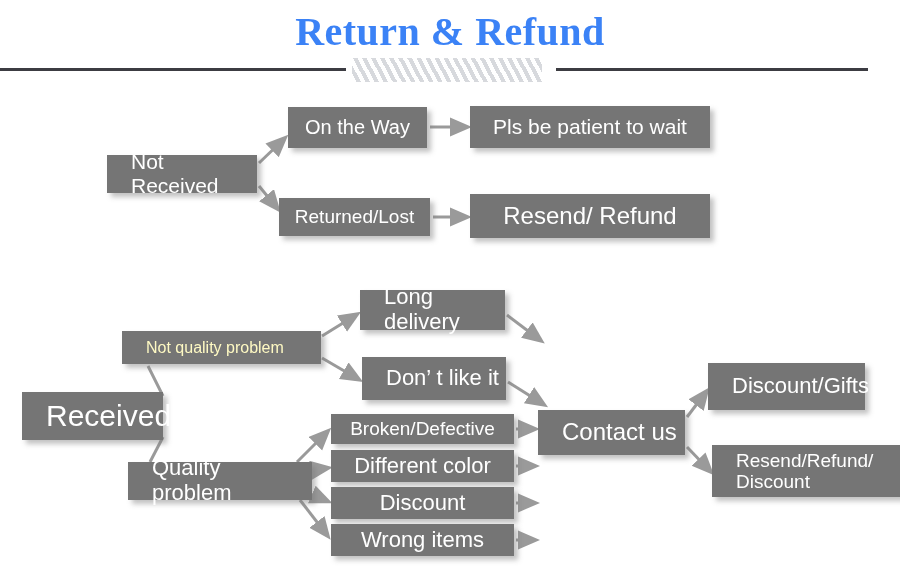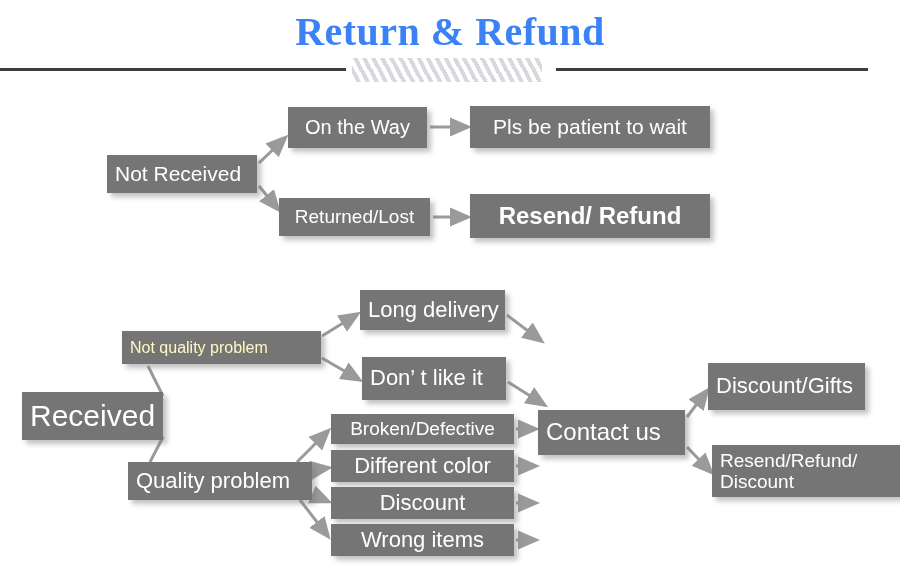--- a/index.html
+++ b/index.html
@@ -66,21 +66,21 @@
     justify-content: center;
     text-align: center;
     line-height: 1.12;
     padding: 0 6px;
     box-shadow: 4px 4px 5px rgba(120,120,120,0.45);
     white-space: pre-line;
   }
   .node.left-align {
     justify-content: flex-start;
     text-align: left;
-    padding-left: 8px;
+    padding-left: 24px;
   }
 
   
   #wires {
     position: absolute;
     left: 0;
     top: 0;
     width: 900px;
     height: 578px;
     pointer-events: none;
@@ -148,21 +148,21 @@
   </svg>
 
   <div class="node left-align" style="left: 107px; top: 155px; width: 150px; height: 38px; font-size: 21px; background: rgb(117, 117, 117); color: rgb(255, 255, 255);">Not Received</div>
 
   <div class="node" style="left: 288px; top: 107px; width: 139px; height: 41px; font-size: 20px; background: rgb(117, 117, 117); color: rgb(255, 255, 255);">On the Way</div>
 
   <div class="node" style="left: 470px; top: 106px; width: 240px; height: 42px; font-size: 21px; background: rgb(117, 117, 117); color: rgb(255, 255, 255);">Pls be patient to wait</div>
 
   <div class="node" style="left: 279px; top: 198px; width: 151px; height: 38px; font-size: 19px; background: rgb(117, 117, 117); color: rgb(255, 255, 255);">Returned/Lost</div>
 
-  <div class="node" style="left: 470px; top: 194px; width: 240px; height: 44px; font-size: 24px; background: rgb(117, 117, 117); color: rgb(255, 255, 255); font-weight: bold;">Resend/ Refund</div>
+  <div class="node" style="left: 470px; top: 194px; width: 240px; height: 44px; font-size: 24px; background: rgb(117, 117, 117); color: rgb(255, 255, 255);">Resend/ Refund</div>
 
   <div class="node left-align" style="left: 22px; top: 392px; width: 141px; height: 48px; font-size: 30px; background: rgb(117, 117, 117); color: rgb(255, 255, 255);">Received</div>
 
   <div class="node left-align" style="left: 122px; top: 331px; width: 199px; height: 33px; font-size: 16px; background: rgb(117, 117, 117); color: #fef9c3;">Not quality problem</div>
 
   <div class="node left-align" style="left: 128px; top: 462px; width: 184px; height: 38px; font-size: 22px; background: rgb(117, 117, 117); color: rgb(255, 255, 255);">Quality problem</div>
 
   <div class="node left-align" style="left: 360px; top: 290px; width: 145px; height: 40px; font-size: 22px; background: rgb(117, 117, 117); color: rgb(255, 255, 255);">Long delivery</div>
 
   <div class="node left-align" style="left: 362px; top: 357px; width: 144px; height: 43px; font-size: 22px; background: rgb(117, 117, 117); color: rgb(255, 255, 255);">Don’  t like it</div>

